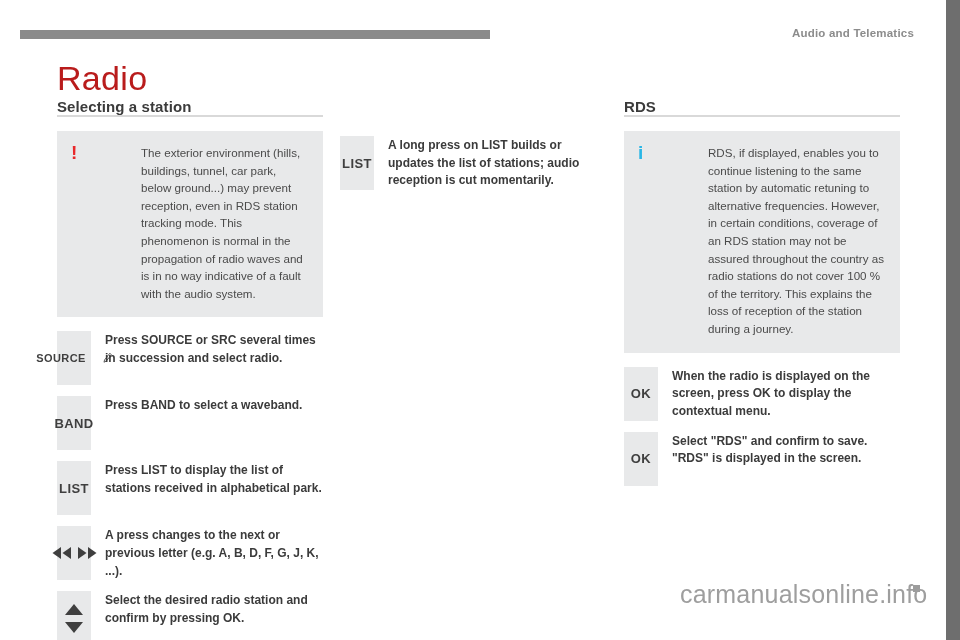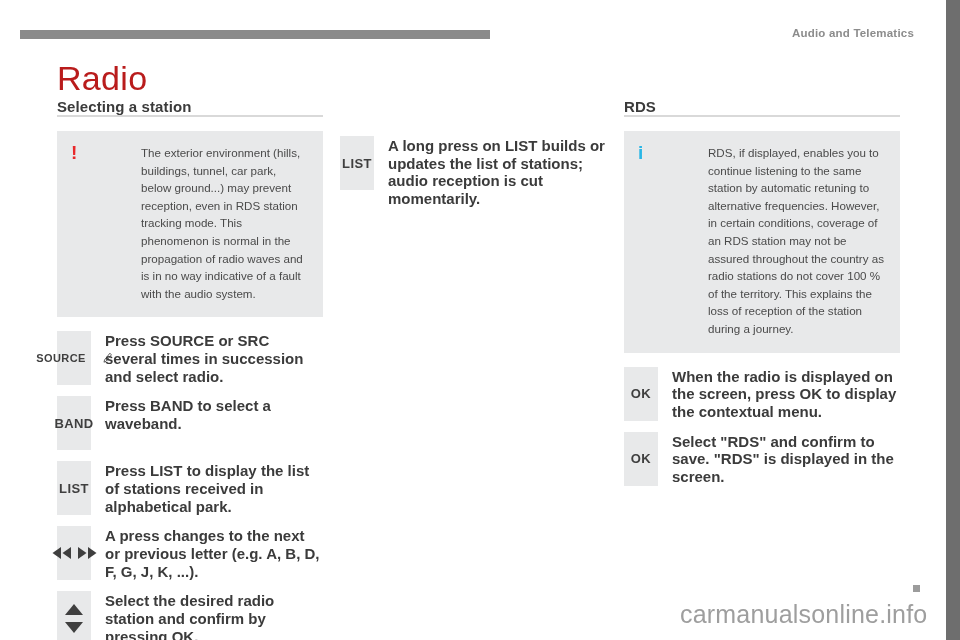--- a/index.html
+++ b/index.html
@@ -125,39 +125,39 @@
     border-right: 9px solid transparent;
   }
   .tri-up { border-bottom: 11px solid #3f3f3f; }
   .tri-dn { border-top: 11px solid #3f3f3f; }
   .seek {
     display: flex; align-items: center; justify-content: center; gap: 3px;
   }
   .seek svg { display: block; }
 
   .row-text {
-    font-size: 15px;
+    font-size: 12px;
     line-height: 17.6px;
     font-weight: bold;
     color: #3b3b3b;
     padding-top: 1px;
   }
 
   .stack > * + * { margin-top: 11px; }
 
   
   .footer-square {
     position: absolute;
     left: 913px; top: 585px;
     width: 7px; height: 7px;
     background: #9c9c9c;
   }
   .watermark {
     position: absolute;
-    left: 680px; top: 600px;
+    left: 680px; top: 580px;
     font-size: 25px;
     color: #9e9e9e;
     letter-spacing: .2px;
     white-space: nowrap;
     text-align: center;
   }
 </style>
 </head>
 <body>
 

